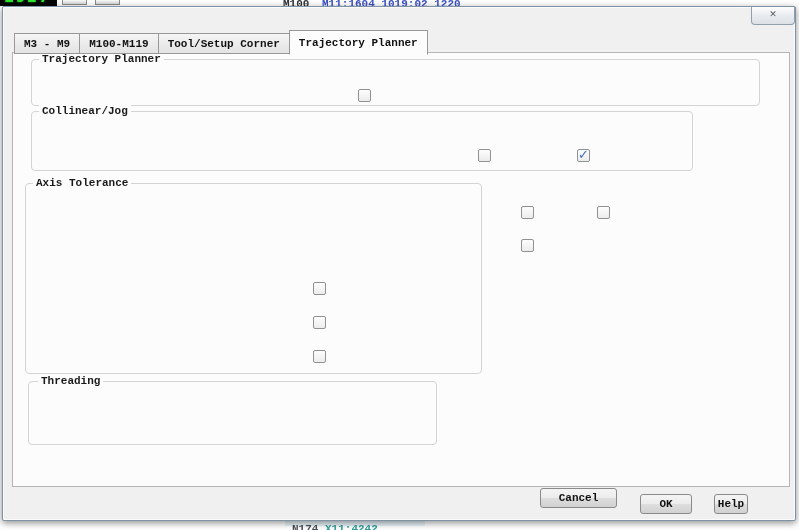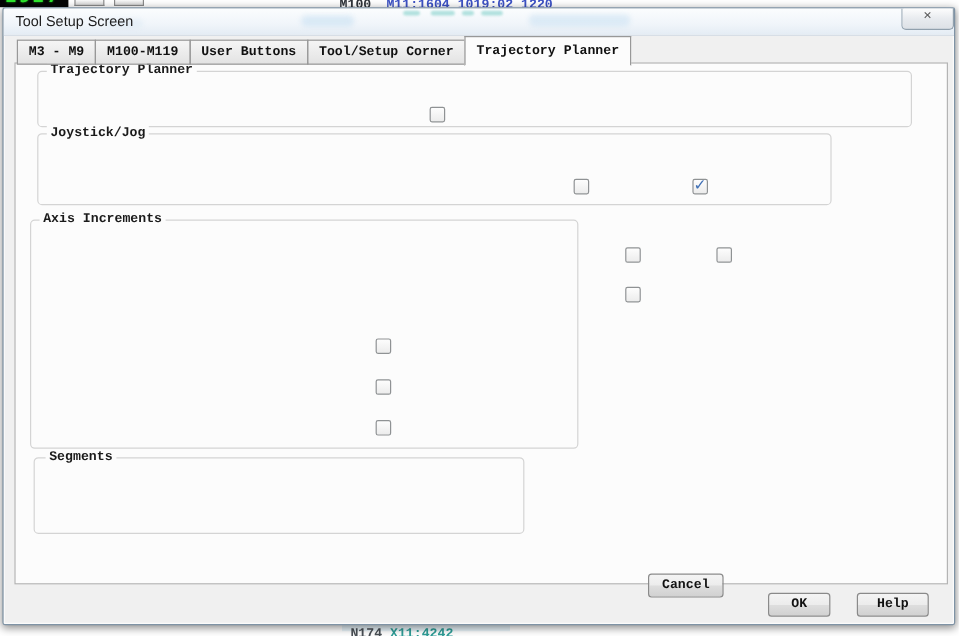--- a/index.html
+++ b/index.html
@@ -63,37 +63,26 @@
 
 <div class="lcd">
     <span>1927</span>
   </div>
 <div class="tbtn" style="left:62px"></div>
 <div class="tbtn" style="left:95px"></div>
 <div class="clip6" style="left:283px;width:45px"><span style="color:#30343a">M100</span></div>
 <div class="clip6" style="left:322px;width:190px"><span style="color:#3d52c5">M11:1604 1019:02 1220</span></div>
 
 <div class="dialog">
-  <div class="titlebar">
-    <div class="blob" style="left:248px;top:6px;width:44px;height:9px;background:#c6dff2;opacity:.55"></div>
-    <div class="blob" style="left:438px;top:5px;width:84px;height:10px;background:#c6dff2;opacity:.5"></div>
-    <div class="blob" style="left:86px;top:9px;width:30px;height:7px;background:#d7e7f3;opacity:.45"></div>
-    <div class="dash" style="left:333px;top:2px;width:14px"></div>
-    <div class="dash" style="left:356px;top:2px;width:20px"></div>
-    <div class="dash" style="left:382px;top:2px;width:10px"></div>
-    <div class="dash" style="left:398px;top:2px;width:18px"></div>
-    <span class="title-text">Tool Setup Screen</span>
-  </div>
   <div class="closebtn"><span>✕</span></div>
 </div>
 
 <div class="tabstrip">
   <div class="tab">M3 - M9</div>
   <div class="tab">M100-M119</div>
-  <div class="tab">User Buttons</div>
   <div class="tab">Tool/Setup Corner</div>
   <div class="tab active">Trajectory Planner</div>
 </div>
 
 <div class="page"></div>
 
 <div class="grp" style="left:31px;top:59px;width:727px;height:45px"></div>
 <div class="glbl" style="left:39px;top:53px">Trajectory Planner</div>
 <div class="t" style="left:37px;top:63px">Break
 Angle</div>
@@ -112,21 +101,21 @@
 <input class="inp" style="left: 533px; top: 64px; width: 55px;" value="0.03">
 <div class="t" style="left:597px;top:69px">in</div>
 <div class="t" style="left:623px;top:63px">Facet
 Angle</div>
 <input class="inp" style="left: 655px; top: 64px; width: 57px;" value="0.5">
 <div class="t" style="left:722px;top:69px">degrees</div>
 <span class="cbx" style="left:358px;top:89px"></span>
 <div class="t" style="left:375px;top:91px">Arcs to Segments</div>
 
 <div class="grp" style="left:31px;top:111px;width:660px;height:58px"></div>
-<div class="glbl" style="left:39px;top:105px">Joystick/Jog</div>
+<div class="glbl" style="left:39px;top:105px">Collinear/Jog</div>
 <div class="t" style="left:40px;top:126px">Jog Speeds</div>
 <div class="t" style="left:93px;top:126px">X</div>
 <input class="inp" style="left: 103px; top: 122px; width: 48px;" value="5">
 <div class="t" style="left:170px;top:126px">Y</div>
 <input class="inp" style="left: 180px; top: 122px; width: 48px;" value="5">
 <div class="t" style="left:247px;top:126px">Z</div>
 <input class="inp" style="left: 257px; top: 122px; width: 48px;" value="1.5">
 <div class="t" style="left:324px;top:126px">A</div>
 <input class="inp" style="left: 334px; top: 122px; width: 48px;" value="1">
 <div class="t" style="left:401px;top:126px">B</div>
@@ -142,21 +131,21 @@
 <input class="inp" style="left: 257px; top: 147px; width: 45px;" value="0.01">
 <input class="inp" style="left: 308px; top: 147px; width: 45px;" value="0.1">
 <input class="inp" style="left: 359px; top: 147px; width: 45px;" value="1">
 <input class="inp" style="left: 410px; top: 147px; width: 45px;" value="10">
 <span class="cbx" style="left:478px;top:149px"></span>
 <div class="t" style="left:495px;top:151px">Reverse R/Z</div>
 <span class="cbx checked" style="left:577px;top:149px"></span>
 <div class="t" style="left:594px;top:151px">Enable Gamepad</div>
 
 <div class="grp" style="left:25px;top:183px;width:455px;height:189px"></div>
-<div class="glbl" style="left:33px;top:177px">Axis Increments</div>
+<div class="glbl" style="left:33px;top:177px">Axis Tolerance</div>
 
 <div class="t" style="left:60px;top:189px">Cnts/inch</div>
 <div class="t" style="left:143px;top:189px">Vel in/sec</div>
 <div class="t" style="left:228px;top:189px">Accel in/sec2</div>
 
 <div class="t" style="left:30px;top:204px;width:12px;text-align:right">X</div>
 <input class="inp" style="left: 50px; top: 200px; width: 88px;" value="2031.99890272">
 <input class="inp" style="left: 142px; top: 200px; width: 70px;" value="8.33">
 <input class="inp" style="left: 227px; top: 200px; width: 76px;" value="5">
 
@@ -207,39 +196,39 @@
 <input class="inp" style="left: 371px; top: 348px; width: 91px;" value="1">
 
 <span class="cbx" style="left:521px;top:206px"></span>
 <div class="t" style="left:538px;top:208px">Lathe</div>
 <span class="cbx" style="left:597px;top:206px"></span>
 <div class="t" style="left:614px;top:208px">Display Encoders</div>
 <span class="cbx" style="left:521px;top:239px"></span>
 <div class="t" style="left:538px;top:241px">Zero Using Fixture Offsets</div>
 
 <div class="grp" style="left:28px;top:381px;width:407px;height:62px"></div>
-<div class="glbl" style="left:38px;top:375px">Segments</div>
+<div class="glbl" style="left:38px;top:375px">Threading</div>
 <div class="t" style="left:33px;top:390px">Sensor
 Type</div>
 <input class="inp" style="left: 70px; top: 391px; width: 28px;" value="0">
 <div class="t" style="left:104px;top:390px">0=none
 1=encoder</div>
 <div class="t" style="left:186px;top:395px">Encoder</div>
 <input class="inp" style="left: 228px; top: 391px; width: 28px;" value="4">
 <div class="t" style="left:268px;top:395px">Update Time</div>
 <input class="inp" style="left: 332px; top: 391px; width: 46px;" value="0.1">
 <div class="t" style="left:385px;top:395px">secs</div>
 <div class="t tc" style="left:118px;top:419px;width:80px">Motion Filter
 Time</div>
 <input class="inp" style="left: 202px; top: 422px; width: 44px;" value="0.1">
 <div class="t" style="left:253px;top:426px">secs</div>
 <div class="t" style="left:285px;top:426px">Count/Rev</div>
 <input class="inp" style="left: 340px; top: 422px; width: 42px;" value="1000">
 
-<div class="btn" style="left:540px;top:478px;width:63px">Cancel</div>
+<div class="btn" style="left:540px;top:488px;width:77px">Cancel</div>
 <div class="btn" style="left:640px;top:494px;width:52px">OK</div>
-<div class="btn" style="left:714px;top:494px;width:60px">Help</div>
+<div class="btn" style="left:714px;top:494px;width:34px">Help</div>
 
 <div class="botstrip">
   <div class="abs" style="left:285px;top:2px;width:140px;height:5px;background:#e8f4fa"></div>
   <div class="abs" style="left:292px;top:4px;font:bold 11px 'Liberation Mono',monospace;color:#4a5056">N174</div>
   <div class="abs" style="left:325px;top:4px;font:bold 11px 'Liberation Mono',monospace;color:#2f9e98">X11:4242</div>
 </div>
 
 </body></html>

